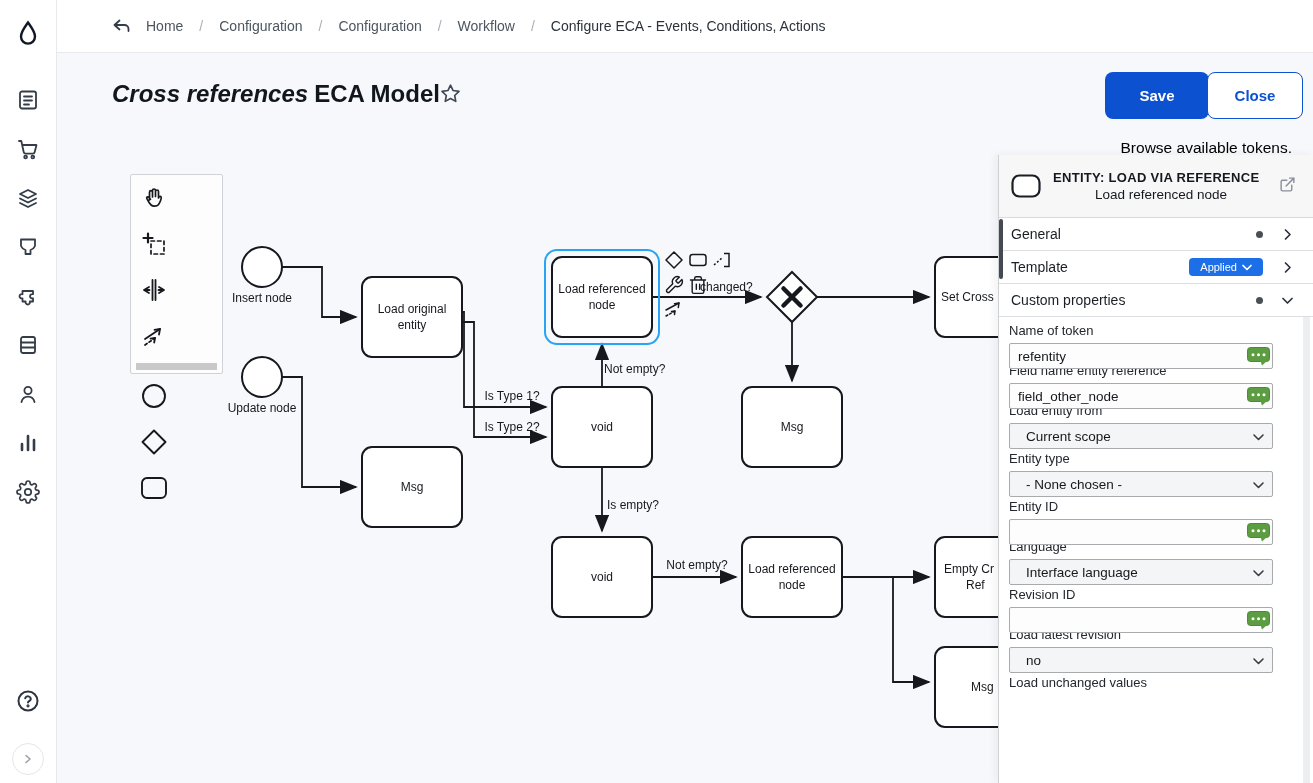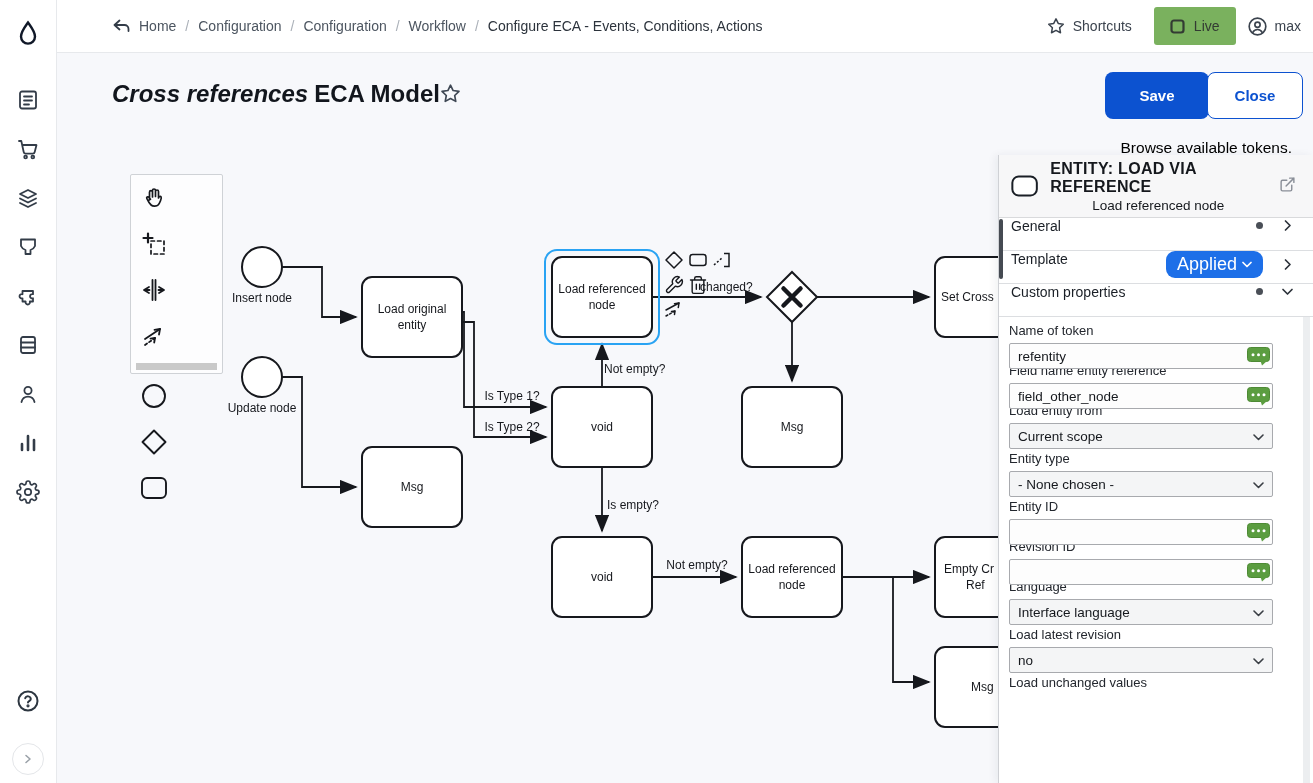--- a/index.html
+++ b/index.html
@@ -16,21 +16,21 @@
           flex-direction:column; align-items:center; gap:25px; }
   .sic { width:24px; height:24px; display:block; cursor:pointer; }
   .help { position:absolute; left:15px; top:688px; }
   .collapse { position:absolute; left:12px; top:743px; width:32px; height:32px;
               border:1px solid #e4e6e9; border-radius:50%; background:#fff;
               display:flex; align-items:center; justify-content:center; }
 
   
   .topbar { left:57px; top:0; right:0; height:53px; background:#fff;
             border-bottom:1px solid #e7e9ec; z-index:4; display:flex; align-items:center; }
-  .crumbs { display:flex; align-items:center; gap:9px; margin-left:55px;
+  .crumbs { display:flex; align-items:center; gap:16px; margin-left:55px;
             font-size:14px; color:#4c5560; }
   .crumb { cursor:pointer; }
   .crumb.current { color:#2c333c; }
   .sep { color:#aab0b8; }
   .tb-right { margin-left:auto; display:flex; align-items:center; margin-right:12px; }
   .shortcuts { display:flex; align-items:center; gap:8px; font-size:14px; color:#3b434e; cursor:pointer; }
   .livebtn { display:flex; align-items:center; gap:9px; background:#7ab15e; color:#333b33;
              font-size:14px; padding:0 16px; height:38px; border-radius:3px; margin:0 11px 0 22px;
              border:none; cursor:pointer; font-family:inherit; }
   .account { display:flex; align-items:center; gap:7px; font-size:14px; color:#3b434e; cursor:pointer; }
@@ -62,41 +62,41 @@
   
   .ctxpad { left:664px; top:250px; z-index:2; width:76px; }
   .cpi { position:absolute; width:20px; height:20px; cursor:pointer; }
 
   
   .panel { left:998px; top:155px; right:0; bottom:0; background:#fff; z-index:3;
            border-left:1px solid #cfd1d5; box-shadow:-3px 0 8px rgba(20,30,50,.06); }
   .phead { height:63px; background:#f7f7f8; border-bottom:1px solid #d9dadc;
            display:flex; align-items:center; padding:0 17px 0 12px; }
   .phtxt { margin-left:12px; }
-  .ptype { font-size:16px; font-weight:700; letter-spacing:.3px; color:#15181d; }
+  .ptype { font-size:13px; font-weight:700; letter-spacing:.3px; color:#15181d; }
   .pname { font-size:13.5px; color:#15181d; margin-top:2px;margin-left:42px; }
   .extlink { margin-left:auto; cursor:pointer; }
-  .pgroup { height:33px; border-bottom:1px solid #dcdee1; display:flex; align-items:flex-start;
+  .pgroup { height:33px; border-bottom:1px solid #dcdee1; display:flex; align-items:center;
             padding:0 18px 0 12px; font-size:14px; color:#1a1f26; cursor:pointer; }
   .pg-right { margin-left:auto; display:flex; align-items:center; gap:17px; }
   .pdot { width:7px; height:7px; border-radius:50%; background:#4a4f57; }
   .badge { display:flex; align-items:center; gap:5px; background:#1d6fe8; color:#fff;
-           font-size:18px; border-radius:9px; padding:3px 11px; cursor:pointer; }
+           font-size:11px; border-radius:4px; padding:3px 11px; cursor:pointer; }
   .resizer { position:absolute; left:0; top:64px; width:4px; height:60px; background:#454a52; border-radius:2px; }
   .fields { position:relative; padding:6px 0 0 10px; }
   .scrolltrack { position:absolute; right:3px; top:0; bottom:-630px; width:7px; background:#eceef0; }
   .fblock { width:264px; margin-bottom:2px; }
   .flabel { font-size:13px; color:#23272e; margin-bottom:5px; }
   .fctrl { position:relative; height:18px; }
   .ftext { width:100%; height:26px; border:1px solid #a8aaae; border-radius:2px; background:#fdfdfd;
            font-size:13.5px; color:#15181d; padding:0 28px 0 8px; font-family:inherit; }
   .tok { position:absolute; right:3px; top:4px; cursor:pointer; line-height:0; }
   .fselect { position:relative; width:100%; height:26px; border:1px solid #a8aaae; border-radius:2px;
              background:#f4f5f6; font-size:13.5px; color:#15181d; display:flex; align-items:center;
-             padding:0 24px 0 8px; cursor:pointer; }
+             padding:0 24px 0 16px; cursor:pointer; }
   .selchev { position:absolute; right:8px; top:10px; }
 </style>
 </head>
 <body>
 
 <div class="abs content-bg"></div>
 
 <svg class="abs dsvg" width="1313" height="783" viewBox="0 0 1313 783">
   <defs>
     <marker id="arr" markerWidth="10" markerHeight="8" refX="9" refY="4" orient="auto">
@@ -255,42 +255,20 @@
     <span class="crumb">Home</span>
     <span class="sep">/</span>
     <span class="crumb">Configuration</span>
     <span class="sep">/</span>
     <span class="crumb">Configuration</span>
     <span class="sep">/</span>
     <span class="crumb">Workflow</span>
     <span class="sep">/</span>
     <span class="crumb current">Configure ECA - Events, Conditions, Actions</span>
   </div>
-  <div class="tb-right">
-    <span class="shortcuts">
-      <svg width="18" height="18" viewBox="0 0 24 24" fill="none" stroke="#3b434e" stroke-width="2" stroke-linejoin="round">
-          <path d="M12 2.5l3 6.1 6.7 1-4.9 4.7 1.2 6.7L12 17.8 6 21l1.2-6.7L2.3 9.6l6.7-1Z"></path>
-        </svg>
-      <span>Shortcuts</span>
-    </span>
-    <button class="livebtn">
-      <svg width="15" height="15" viewBox="0 0 15 15" fill="none" stroke="#333b33" stroke-width="2.2">
-          <rect x="1.5" y="1.5" width="12" height="12" rx="2.5"></rect>
-        </svg>
-      <span>Live</span>
-    </button>
-    <span class="account">
-      <svg width="21" height="21" viewBox="0 0 24 24" fill="none" stroke="#3b434e" stroke-width="1.9" stroke-linecap="round">
-          <circle cx="12" cy="12" r="9.5"></circle>
-          <circle cx="12" cy="10" r="3"></circle>
-          <path d="M6.5 19a6 6 0 0 1 11 0"></path>
-        </svg>
-      <span>max</span>
-    </span>
-  </div>
 </div>
 
 <div class="abs titlerow">
   <h1 class="title"><span class="em">Cross references</span><span>ECA Model</span></h1>
   <span class="favstar">
     <svg width="21" height="21" viewBox="0 0 24 24" fill="none" stroke="#3f4854" stroke-width="1.9" stroke-linejoin="round">
         <path d="M12 2.5l3 6.1 6.7 1-4.9 4.7 1.2 6.7L12 17.8 6 21l1.2-6.7L2.3 9.6l6.7-1Z"></path>
       </svg>
   </span>
 </div>
@@ -494,44 +472,44 @@
               <rect x="0.5" y="0.5" width="22" height="14" rx="3" fill="#5b9d40" stroke="#4e8a35"></rect>
               <circle cx="6" cy="7.8" r="1.5" fill="#fff"></circle>
               <circle cx="11.5" cy="7.8" r="1.5" fill="#fff"></circle>
               <circle cx="17" cy="7.8" r="1.5" fill="#fff"></circle>
               <path d="M13.5 14h6.5l-5 4.6Z" fill="#5b9d40"></path>
             </svg></span>
       </div>
     </div>
 
     <div class="fblock">
+      <div class="flabel">Language</div>
+      <div class="fselect">
+        <span>Interface language</span>
+        <svg class="selchev" width="11" height="7" viewBox="0 0 11 7" fill="none" stroke="#3a3f45" stroke-width="1.6" stroke-linecap="round" stroke-linejoin="round">
+            <path d="M1 1 5.5 5.5 10 1"></path>
+          </svg>
+      </div>
+    </div>
+
+    <div class="fblock">
       <div class="flabel">Revision ID</div>
       <div class="fctrl">
         <input class="ftext" value="" style="">
         <span class="tok"><svg width="23" height="19" viewBox="0 0 23 19">
               <rect x="0.5" y="0.5" width="22" height="14" rx="3" fill="#5b9d40" stroke="#4e8a35"></rect>
               <circle cx="6" cy="7.8" r="1.5" fill="#fff"></circle>
               <circle cx="11.5" cy="7.8" r="1.5" fill="#fff"></circle>
               <circle cx="17" cy="7.8" r="1.5" fill="#fff"></circle>
               <path d="M13.5 14h6.5l-5 4.6Z" fill="#5b9d40"></path>
             </svg></span>
       </div>
     </div>
 
     <div class="fblock">
-      <div class="flabel">Language</div>
-      <div class="fselect">
-        <span>Interface language</span>
-        <svg class="selchev" width="11" height="7" viewBox="0 0 11 7" fill="none" stroke="#3a3f45" stroke-width="1.6" stroke-linecap="round" stroke-linejoin="round">
-            <path d="M1 1 5.5 5.5 10 1"></path>
-          </svg>
-      </div>
-    </div>
-
-    <div class="fblock">
       <div class="flabel">Load latest revision</div>
       <div class="fselect">
         <span>no</span>
         <svg class="selchev" width="11" height="7" viewBox="0 0 11 7" fill="none" stroke="#3a3f45" stroke-width="1.6" stroke-linecap="round" stroke-linejoin="round">
             <path d="M1 1 5.5 5.5 10 1"></path>
           </svg>
       </div>
     </div>
 
     <div class="fblock">

